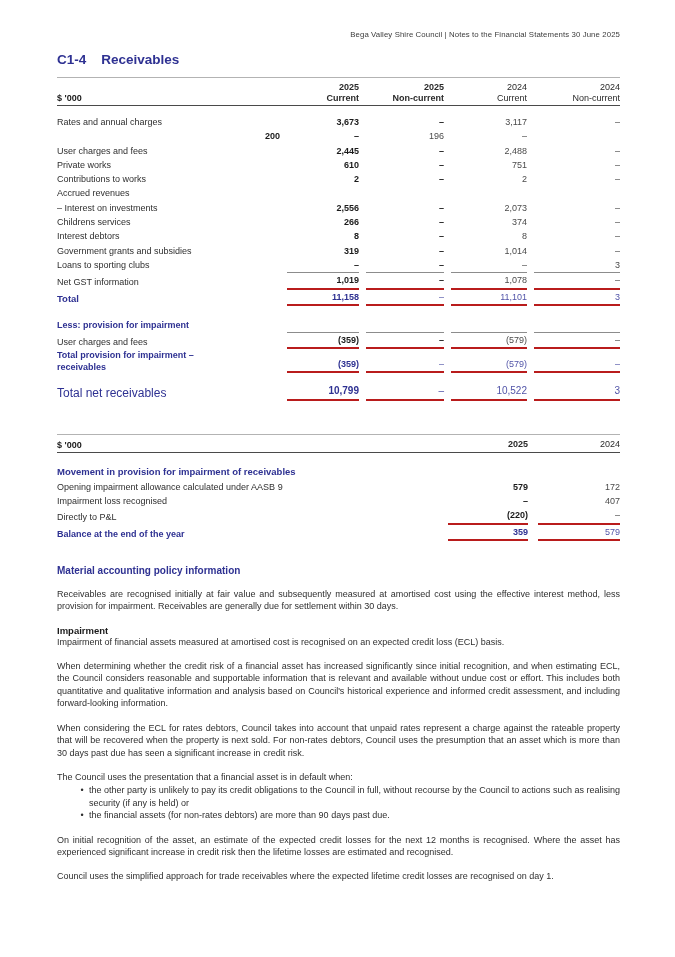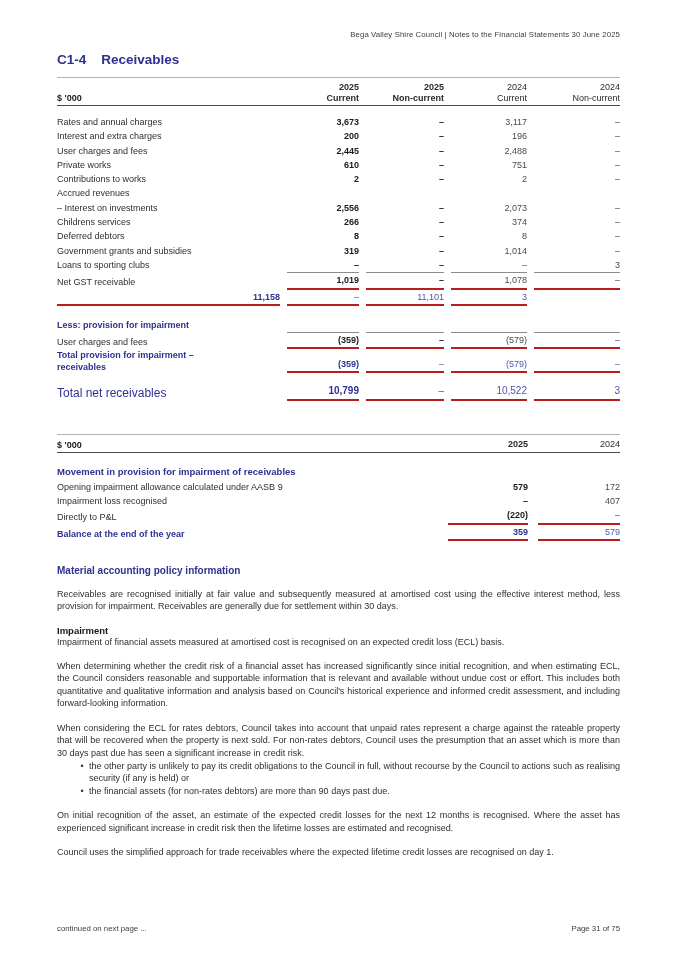--- a/index.html
+++ b/index.html
@@ -91,21 +91,20 @@
 
   <div class="tbody">
     <div class="grid row">
       <div class="lbl">Rates and annual charges</div>
       <div class="num c1">3,673</div>
       <div class="num c2">–</div>
       <div class="num c3">3,117</div>
       <div class="num c4">–</div>
     </div>
     <div class="grid row">
-      <div class="lbl">Interest and extra charges</div>
       <div class="num c1">200</div>
       <div class="num c2">–</div>
       <div class="num c3">196</div>
       <div class="num c4">–</div>
     </div>
     <div class="grid row">
       <div class="lbl">User charges and fees</div>
       <div class="num c1">2,445</div>
       <div class="num c2">–</div>
       <div class="num c3">2,488</div>
@@ -140,48 +139,49 @@
       <div class="num c4">–</div>
     </div>
     <div class="grid row">
       <div class="lbl">Childrens services</div>
       <div class="num c1">266</div>
       <div class="num c2">–</div>
       <div class="num c3">374</div>
       <div class="num c4">–</div>
     </div>
     <div class="grid row">
-      <div class="lbl">Deferred debtors</div>
+      <div class="lbl">Interest debtors</div>
       <div class="num c1">8</div>
       <div class="num c2">–</div>
       <div class="num c3">8</div>
       <div class="num c4">–</div>
     </div>
     <div class="grid row">
       <div class="lbl">Government grants and subsidies</div>
       <div class="num c1">319</div>
       <div class="num c2">–</div>
       <div class="num c3">1,014</div>
       <div class="num c4">–</div>
     </div>
     <div class="grid row">
       <div class="lbl">Loans to sporting clubs</div>
       <div class="num c1">–</div>
       <div class="num c2">–</div>
       <div class="num c3">–</div>
       <div class="num c4">3</div>
     </div>
     <div class="grid row ol ul">
-      <div class="lbl">Net GST receivable</div>
+      <div class="lbl">Net GST information</div>
       <div class="num c1">1,019</div>
       <div class="num c2">–</div>
       <div class="num c3">1,078</div>
       <div class="num c4">–</div>
     </div>
     <div class="grid row ul total-row">
+      <div class="lbl">Total</div>
       <div class="num c1">11,158</div>
       <div class="num c2">–</div>
       <div class="num c3">11,101</div>
       <div class="num c4">3</div>
     </div>
   </div>
 
   <div class="sec-head">Less: provision for impairment</div>
 
   <div class="grid row ol ul">
@@ -244,33 +244,30 @@
 
   <div class="policy-head">Material accounting policy information</div>
 
   <div class="para">Receivables are recognised initially at fair value and subsequently measured at amortised cost using the effective interest method, less provision for impairment. Receivables are generally due for settlement within 30 days.</div>
 
   <div class="subhead">Impairment</div>
   <div class="para tight">Impairment of financial assets measured at amortised cost is recognised on an expected credit loss (ECL) basis.</div>
 
   <div class="para">When determining whether the credit risk of a financial asset has increased significantly since initial recognition, and when estimating ECL, the Council considers reasonable and supportable information that is relevant and available without undue cost or effort. This includes both quantitative and qualitative information and analysis based on Council's historical experience and informed credit assessment, and including forward-looking information.</div>
   <div class="para">When considering the ECL for rates debtors, Council takes into account that unpaid rates represent a charge against the rateable property that will be recovered when the property is next sold. For non-rates debtors, Council uses the presumption that an asset which is more than 30 days past due has seen a significant increase in credit risk.</div>
+  <div class="para">The Council uses the presentation that a financial asset is in default when:</div>
 
   <div class="bullets">
     <div class="bullet">
       <span class="dot">•</span>
       <span class="btxt">the other party is unlikely to pay its credit obligations to the Council in full, without recourse by the Council to actions such as realising security (if any is held) or</span>
     </div>
     <div class="bullet">
       <span class="dot">•</span>
       <span class="btxt">the financial assets (for non-rates debtors) are more than 90 days past due.</span>
     </div>
   </div>
 
   <div class="para">On initial recognition of the asset, an estimate of the expected credit losses for the next 12 months is recognised. Where the asset has experienced significant increase in credit risk then the lifetime losses are estimated and recognised.</div>
   <div class="para">Council uses the simplified approach for trade receivables where the expected lifetime credit losses are recognised on day 1.</div>
 
-  <div class="footer">
-    <span>continued on next page ...</span>
-    <span>Page 31 of 75</span>
-  </div>
 
 </div>
 
 </body></html>

